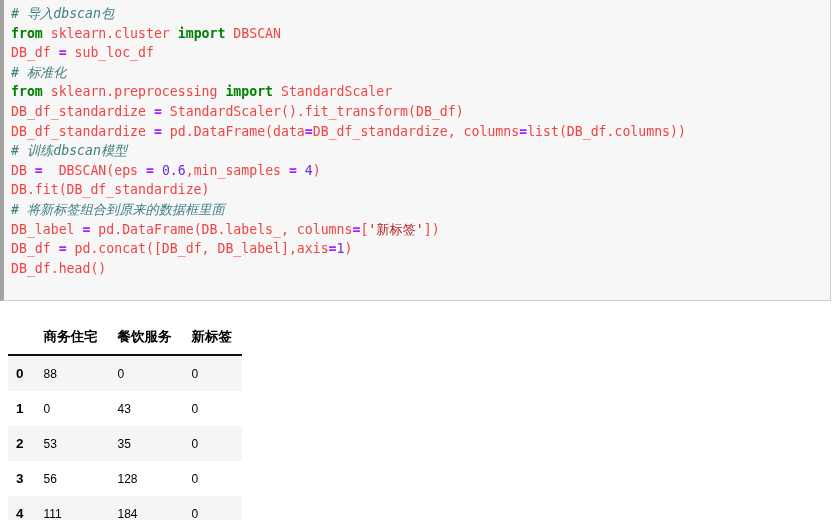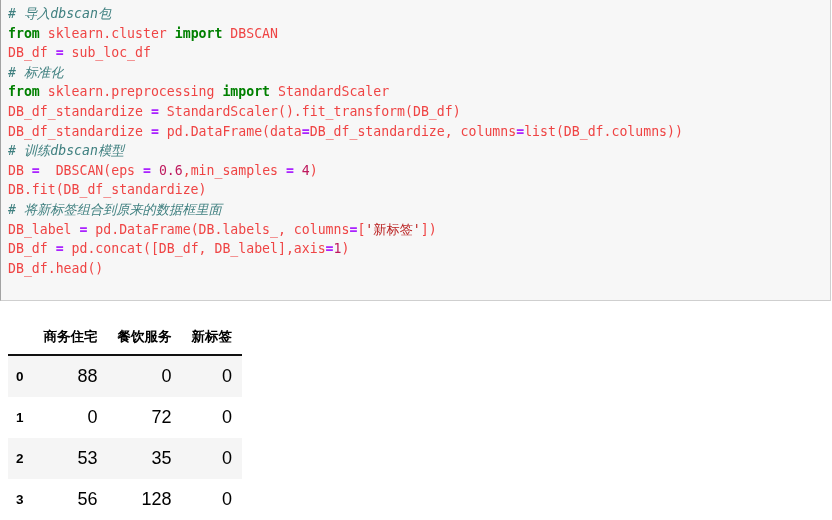--- a/index.html
+++ b/index.html
@@ -18,38 +18,38 @@
   
   #code-cell {
     position: absolute;
     left: 0;
     top: 0;
     width: 831px;
     height: 301px;
     box-sizing: border-box;
     background: #f7f7f7;
     border: 1px solid #cfcfcf;
-    border-left: 1px solid #a3a3a3;
+    border-left: 4px solid #a3a3a3;
     border-top: none;
     overflow: hidden;
   }
   #code-lines {
     padding: 4px 0 0 7px;
     font-family: "DejaVu Sans Mono", "Liberation Mono", monospace;
     font-size: 13.2px;
     line-height: 19.6px;
     white-space: pre;
     color: #000000;
     letter-spacing: 0px;
   }
   .cline { white-space: pre; }
   .tok-comment { color: #408080; font-style: italic; }
   .tok-kw      { color: #008000; font-weight: bold; }
   .tok-op      { color: #aa22ff; font-weight: bold; }
-  .tok-num     { color: #be185d; margin-top: 16px; }
+  .tok-num     { color: #6d28d9; margin-top: 16px; }
   .tok-str     { color: #ba2121; }
   .tok-builtin { color: #ef4444; }
   .tok-plain   { color: #ef4444; }
 
   
   #df-output {
     position: absolute;
     left: 0;
     top: 322px;
     width: 240px;
@@ -76,24 +76,24 @@
     padding-right: 4px;
   }
   table.dataframe tbody th {
     text-align: left;
     font-weight: bold;
     padding: 10px 10px 10px 8px;
     white-space: nowrap;
     font-size: 13.5px;
   }
   table.dataframe tbody td {
-    text-align: right;
+    text-align: left;
     padding: 10px 10px 10px 10px;
     white-space: nowrap;
-    font-size: 18px;
+    font-size: 12px;
   }
   table.dataframe tbody tr.odd-row {
     background: #f5f5f5;
   }
   table.dataframe tbody tr.even-row {
     background: #ffffff;
   }
 </style>
 </head>
 <body>
@@ -115,21 +115,21 @@
     <tbody>
         <tr class="odd-row">
           <th>0</th>
           <td>88</td>
           <td>0</td>
           <td>0</td>
         </tr>
         <tr class="even-row">
           <th>1</th>
           <td>0</td>
-          <td>72</td>
+          <td>43</td>
           <td>0</td>
         </tr>
         <tr class="odd-row">
           <th>2</th>
           <td>53</td>
           <td>35</td>
           <td>0</td>
         </tr>
         <tr class="even-row">
           <th>3</th>

